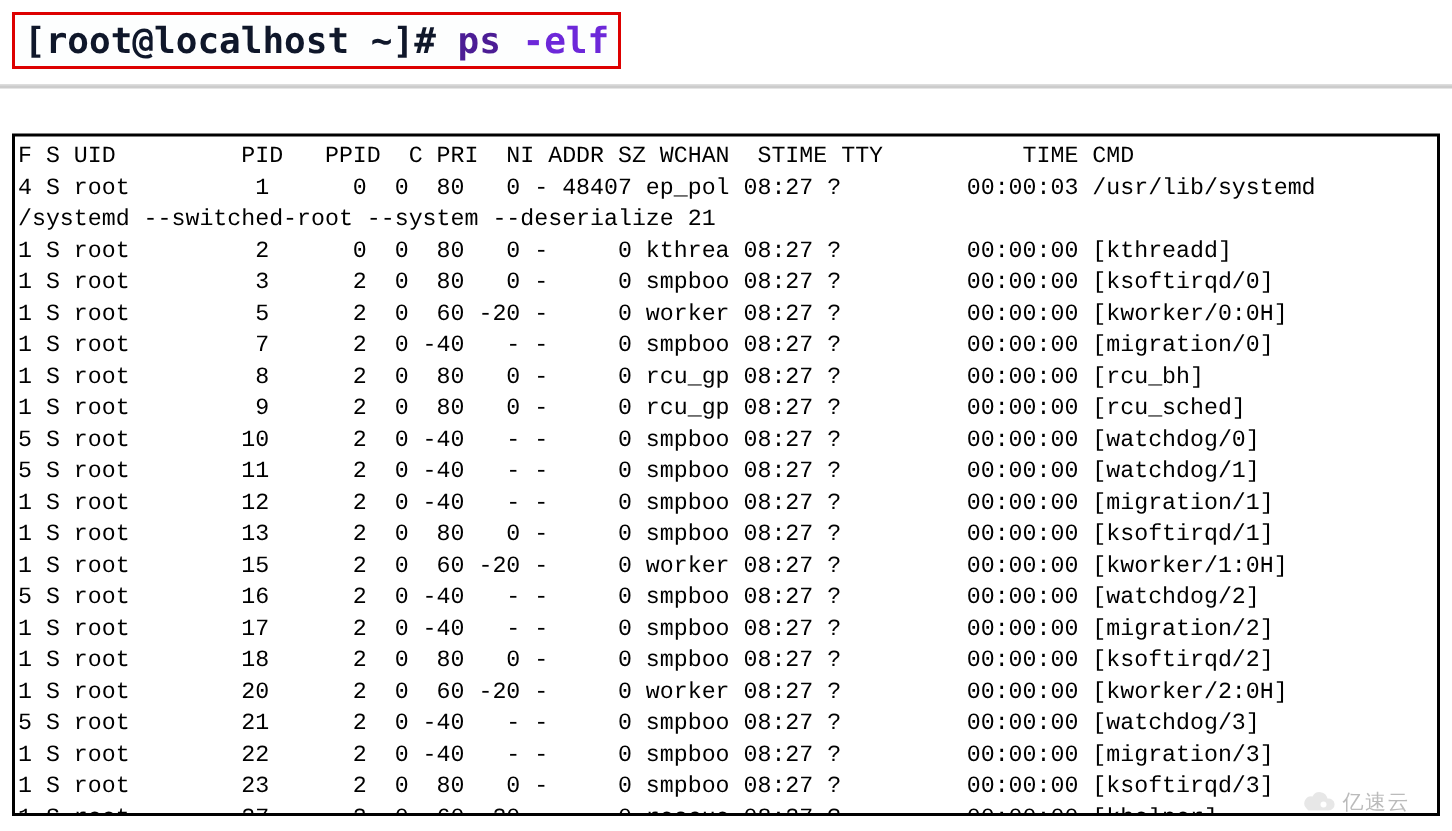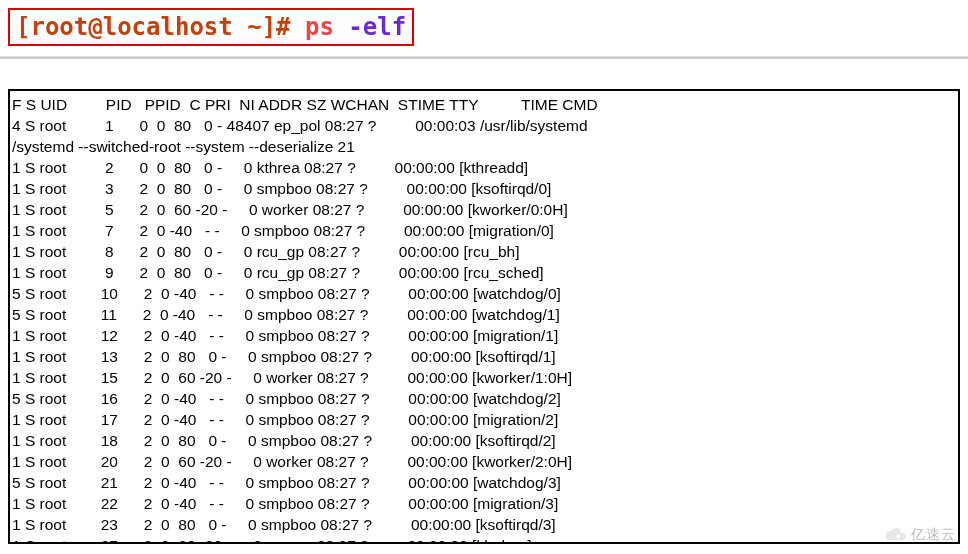--- a/index.html
+++ b/index.html
@@ -18,49 +18,49 @@
     .command-box {
       margin: 8px;
       border: 2px solid #d00;
       display: inline-block;
       padding: 3px 6px;
       font-size: 24px;
       font-weight: bold;
       background: #fdfefe;
     }
     .prompt {
-      color: #c2410c;
+      color: #0f172a;
     }
     .cmd-base {
-      color: #ef4444;
+      color: #4c1d95;
     }
     .cmd-arg {
       color: #6d28d9;
     }
     .hr-line {
       height: 3px;
       background: #ccc;
       margin-top: 2px;
       border-top: 1px solid #ddd;
     }
     .terminal-output {
       margin: 30px 8px 0 8px;
       border: 2px solid #000;
       padding: 3px 2px 0 2px;
       font-size: 15.5px;
       line-height: 21px;
       white-space: pre;
       overflow: hidden;
       height: 455px;
-      font-family: Liberation Sans, sans-serif;
+      font-family: Liberation Mono, monospace;
       color: #000;
     }
     .watermark {
       position: absolute;
-      right: 12px;
+      right: 28px;
       bottom: 10px;
       font-size: 14px;
       color: #bbb;
       font-family: sans-serif;
       letter-spacing: 1px;
     }
     .watermark-icon {
       display: inline-block;
       width: 28px;
       height: 16px;

